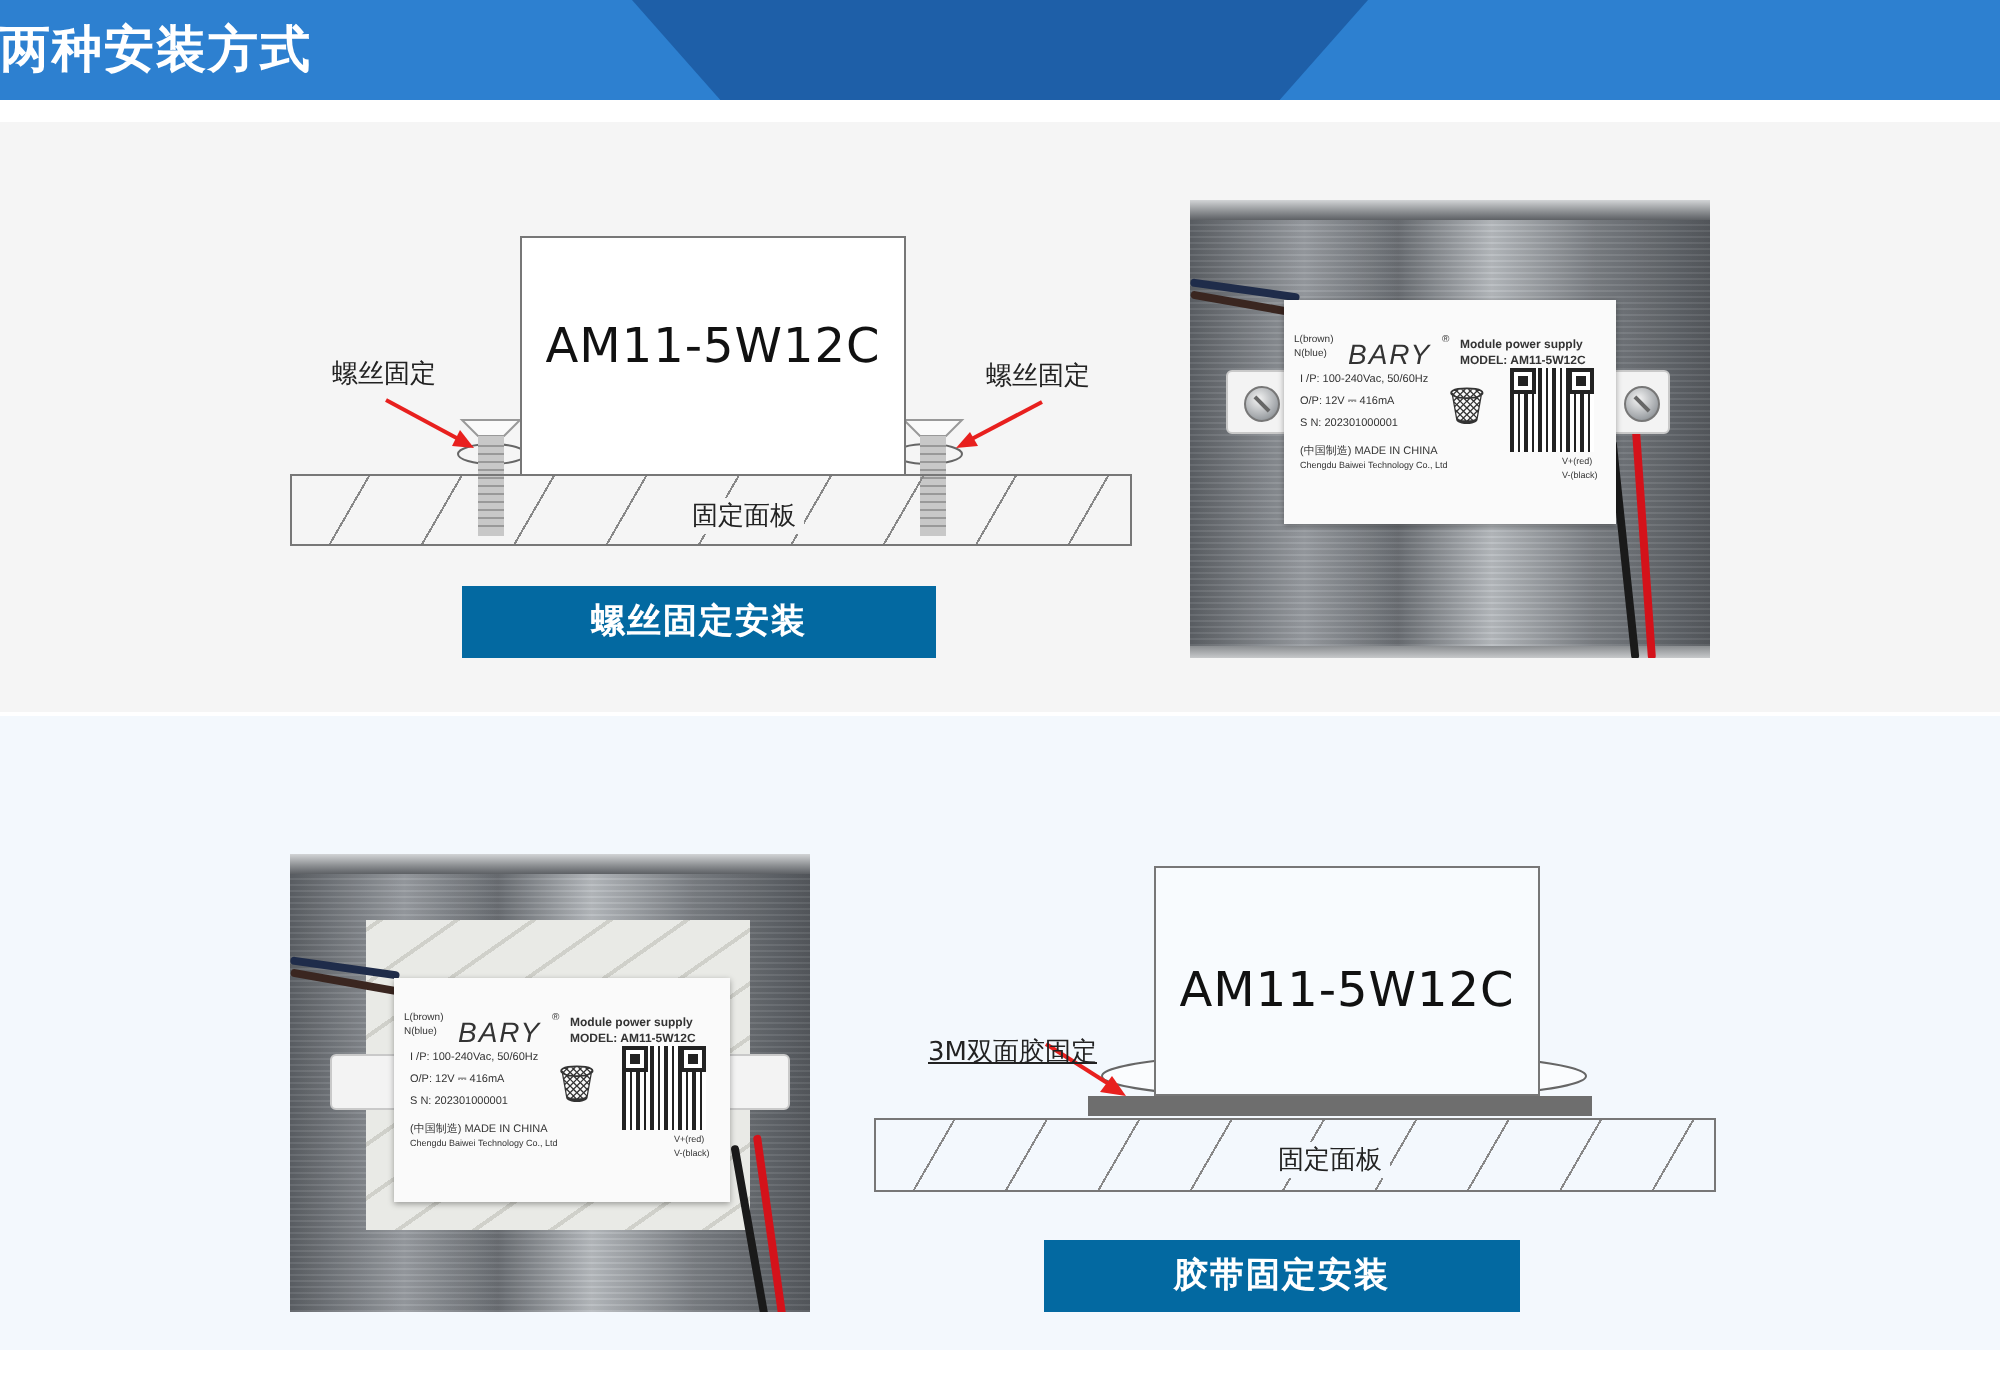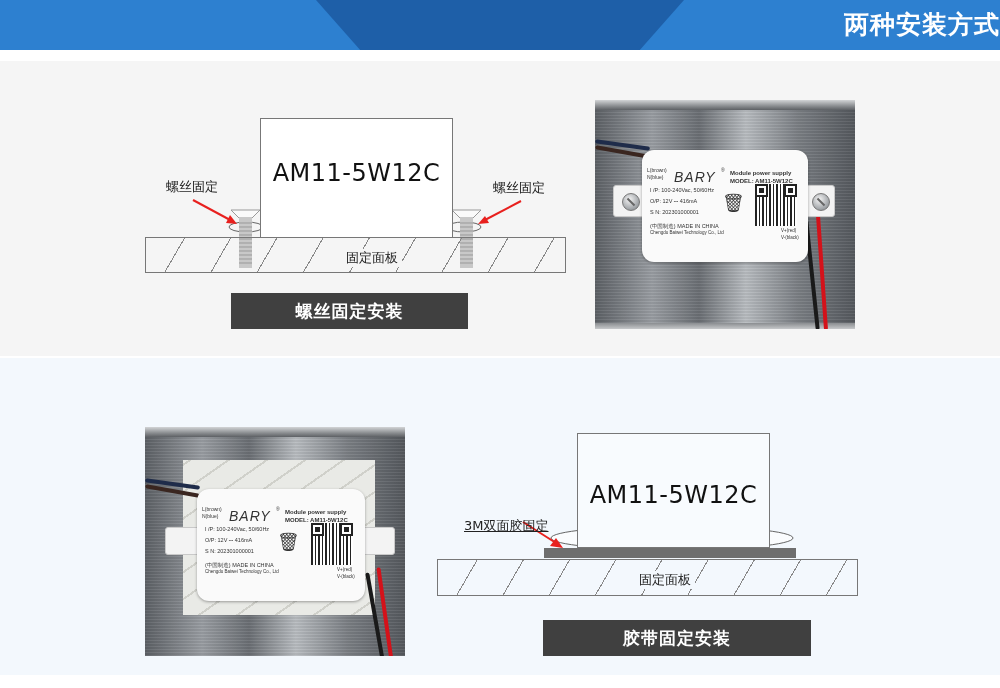--- a/index.html
+++ b/index.html
@@ -3,51 +3,51 @@
 <meta charset="utf-8">
 <style>
   * { box-sizing: border-box; margin: 0; padding: 0; }
   html, body { width: 1000px; height: 688px; background: #ffffff; overflow: hidden; font-family: "DejaVu Sans", "Liberation Sans", sans-serif; }
   .page { position: relative; width: 1000px; height: 688px; background: #fff; }
 
   
   .header { position: absolute; left: 0; top: 0; width: 1000px; height: 50px; background: #2d80d0; overflow: hidden; }
   .header .trap { position: absolute; left: 316px; top: 0; width: 368px; height: 50px; background: #1e5fa8;
     clip-path: polygon(0 0, 100% 0, 88% 100%, 12% 100%); }
-  .header .title { position: absolute; left: 0; top: 0; width: 1000px; height: 50px; line-height: 50px; text-align: right;
+  .header .title { position: absolute; left: 0; top: 0; width: 1000px; height: 50px; line-height: 50px; text-align: left;
     color: #fff; font-size: 25px; font-weight: bold; letter-spacing: 1px; }
 
   
   .section1 { position: absolute; left: 0; top: 61px; width: 1000px; height: 295px; background: #f5f5f5; }
   .section2 { position: absolute; left: 0; top: 358px; width: 1000px; height: 317px; background: #f3f8fd; }
 
   
   .diagram { position: absolute; }
   .module-box { position: absolute; background: #fff; border: 1px solid #777; text-align: center; color: #111; font-family: "DejaVu Sans", sans-serif; }
   .panel { position: absolute; border: 1px solid #777;
     background-image: repeating-linear-gradient(-60deg, transparent 0 26px, #888 26px 27px, transparent 27px 40px); }
   .panel-label { position: absolute; font-size: 13px; color: #222; background: transparent; padding: 0 4px; }
   .callout { position: absolute; font-size: 13px; color: #222; white-space: nowrap; }
-  .btn-blue { position: absolute; background: #404040; color: #fff; font-size: 17px; font-weight: bold; text-align: center; letter-spacing: 1px; }
+  .btn-blue { position: absolute; background: #0369a1; color: #fff; font-size: 17px; font-weight: bold; text-align: center; letter-spacing: 1px; }
 
   
   .photo { position: absolute; overflow: hidden;
     background:
       repeating-linear-gradient(0deg, rgba(255,255,255,0.06) 0 1px, rgba(0,0,0,0.05) 1px 3px),
       linear-gradient(90deg, #5d6166 0%, #9a9ea3 22%, #6b6f74 40%, #b9bdc1 58%, #7b7f84 78%, #55595e 100%); }
   .photo .rail-top { position: absolute; left: 0; top: 0; width: 100%; height: 10px; background: linear-gradient(180deg,#d2d4d6,#8a8d90 60%,#5d6064); }
   .photo .rail-bot { position: absolute; left: 0; bottom: 0; width: 100%; height: 6px; background: linear-gradient(180deg,#8a8d90,#c6c8ca); }
   .wire { position: absolute; border-radius: 3px; }
   .tape { position: absolute; background: #e9eae6;
     background-image: repeating-linear-gradient(-35deg, transparent 0 12px, rgba(160,160,150,0.35) 12px 14px, transparent 14px 22px); }
   .tab { position: absolute; background: #f3f3f3; border: 1px solid #c9c9c9; border-radius: 3px; }
   .screw { position: absolute; width: 18px; height: 18px; border-radius: 50%;
     background: radial-gradient(circle at 40% 35%, #f4f4f4, #9da1a5 70%, #6a6e72); border: 1px solid #777; }
   .screw::after { content: ""; position: absolute; left: 3px; top: 7px; width: 10px; height: 2px; background: #666; transform: rotate(45deg); }
-  .label-card { position: absolute; background: #fafafa; border-radius: 12px; box-shadow: 0 1px 3px rgba(0,0,0,0.35);
+  .label-card { position: absolute; background: #fafafa; border-radius: 0; box-shadow: 0 1px 3px rgba(0,0,0,0.35);
     font-family: "Liberation Sans", sans-serif; color: #333; }
   .lbl { position: absolute; white-space: nowrap; line-height: 1; }
   .brand { font-style: italic; font-size: 14px; color: #333; letter-spacing: 1px; }
   .qr { position: absolute; background:
       repeating-linear-gradient(90deg, #222 0 2px, #fff 2px 4px, #222 4px 5px, #fff 5px 7px),
       #222; }
   .qr::before, .qr::after { content: ""; position: absolute; width: 9px; height: 9px; border: 2px solid #222; background: #fff; box-shadow: inset 0 0 0 2px #fff, inset 0 0 0 5px #222; }
   .qr::before { left: 0; top: 0; } .qr::after { right: 0; top: 0; }
   .weee { position: absolute; font-size: 18px; color: #333; }
 </style>
@@ -189,15 +189,15 @@
         <polygon points="563,190 550,188 556,180" fill="#e8201e"></polygon>
       </svg>
       <div class="module-box" style="left:577px;top:75px;width:193px;height:115px;background:#f8fbfe;">
         <div style="margin-top:47px;font-size:24px;letter-spacing:0.5px;">AM11-5W12C</div>
       </div>
       <div class="panel" style="left:437px;top:201px;width:421px;height:37px;"></div>
       <div class="panel-label" style="left:635px;top:213px;background:#f3f8fd;">固定面板</div>
       <div class="callout" style="left:464px;top:159px;text-decoration:underline;">3M双面胶固定</div>
     </div>
 
-    <div class="btn-blue" style="left:543px;top:262px;width:268px;height:36px;line-height:36px;">胶带固定安装</div>
+    <div class="btn-blue" style="left:522px;top:262px;width:238px;height:36px;line-height:36px;">胶带固定安装</div>
   </div>
 </div>
 
 </body></html>

